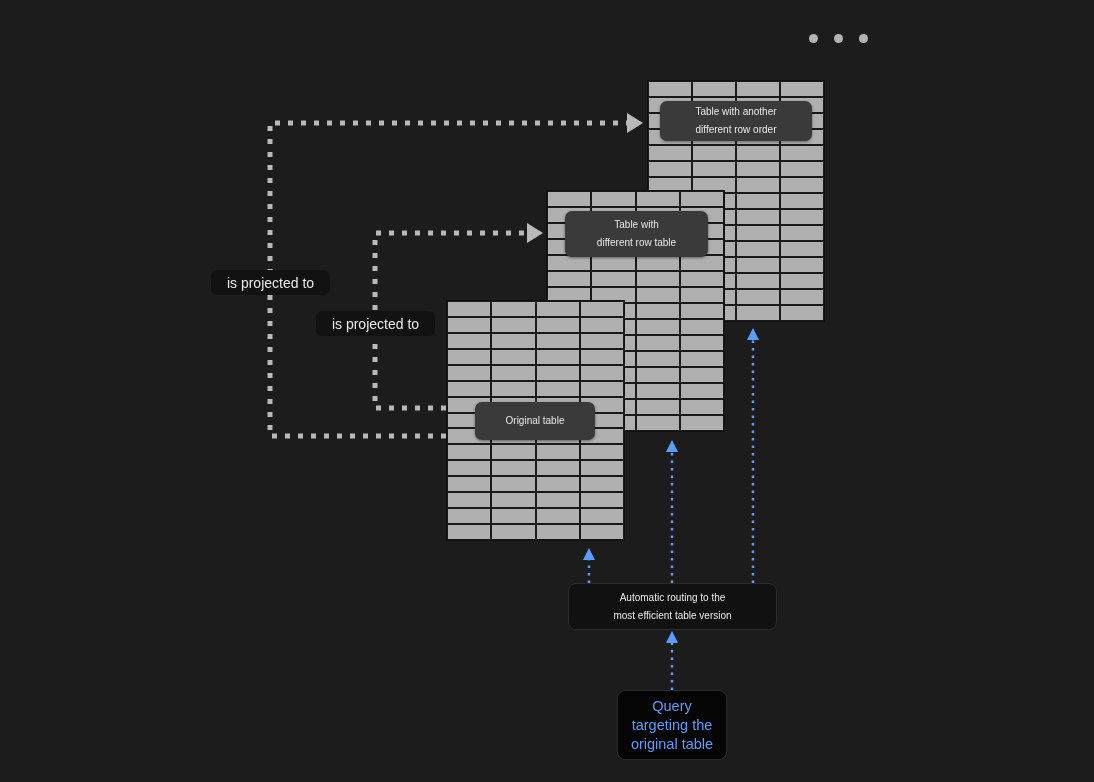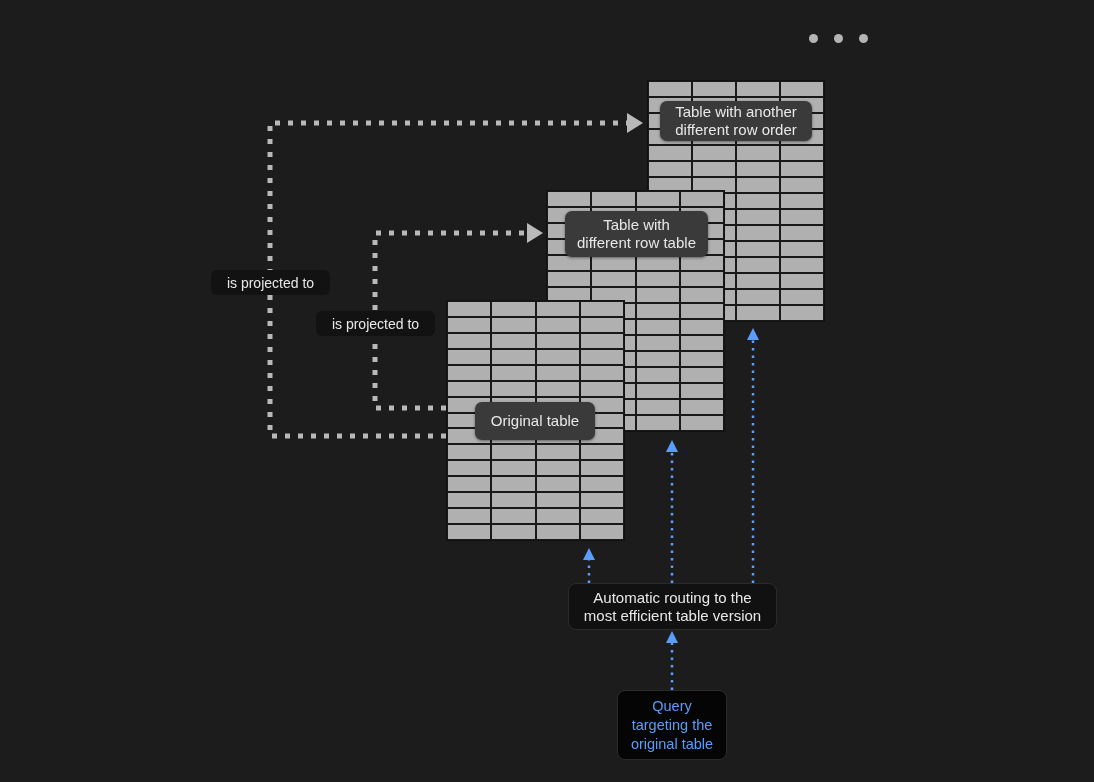--- a/index.html
+++ b/index.html
@@ -50,21 +50,21 @@
     border: 1px solid #191919;
     box-sizing: border-box;
   }
 
   
   .label {
     position: absolute;
     box-sizing: border-box;
     border-radius: 7px;
     color: #e8e8e8;
-    font-size: 15px;
+    font-size: 10px;
     line-height: 18px;
     display: flex;
     align-items: center;
     justify-content: center;
     text-align: center;
     white-space: pre-line;
     padding: 5px 11px;
   }
   .label-table {
     background: #3a3a3a;

